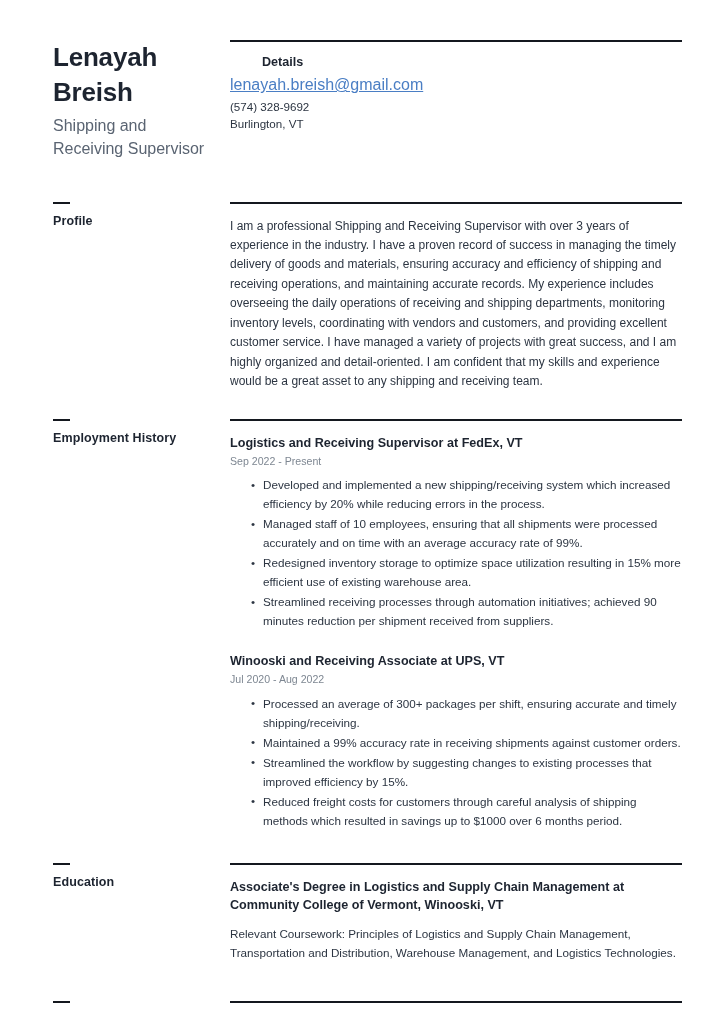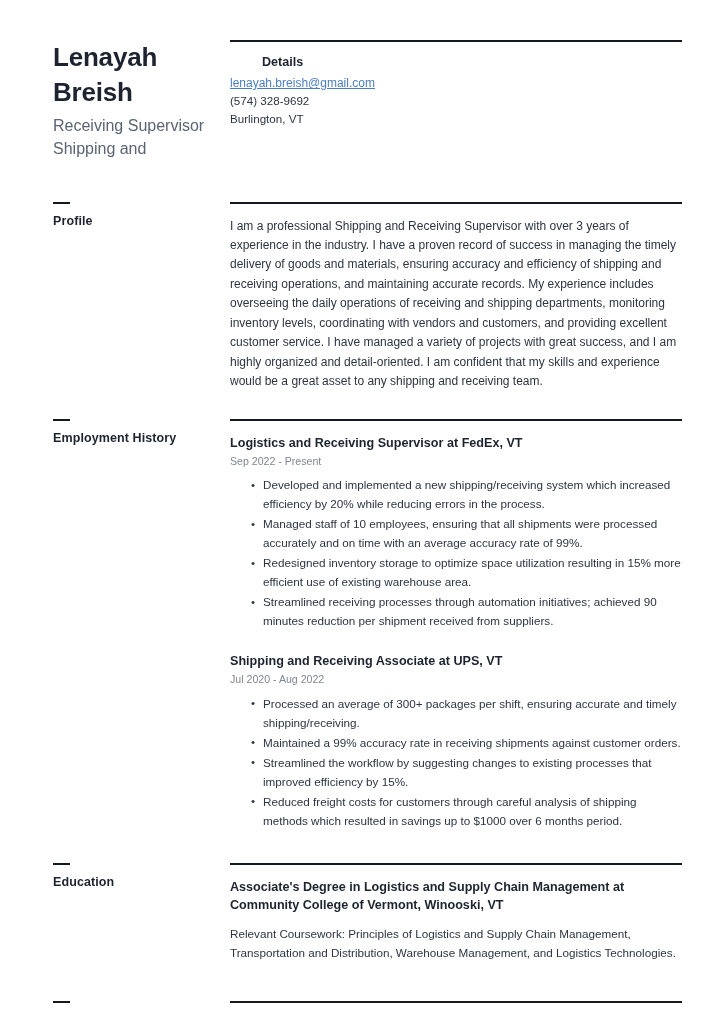--- a/index.html
+++ b/index.html
@@ -86,21 +86,21 @@
     margin: 0 0 2px 0;
     line-height: 1.45;
     padding-left: 32px;
   }
   .detail-line {
     font-size: 11.6px;
     color: #2c3542;
     line-height: 1.52;
   }
   .detail-link {
-    font-size: 12px;
+    font-size: 16px;
     color: #4a7ec4;
     line-height: 1.52;
     display: inline-block;
   }
 
   .body-text {
     font-size: 12px;
     color: #2c3542;
     line-height: 1.62;
     margin: 0;
@@ -156,22 +156,22 @@
 
 <div class="page">
 
   <div class="row header">
     <div class="col-left">
       <div class="name">
         <div>Lenayah</div>
         <div>Breish</div>
       </div>
       <div class="job-title">
+        <div>Shipping and</div>
         <div>Receiving Supervisor</div>
-        <div>Shipping and</div>
       </div>
     </div>
 
     <div class="col-right">
       <div class="rule"></div>
       <div style="height:11px"></div>
       <div class="details-head">Details</div>
       <div><a class="detail-link" href="#">lenayah.breish@gmail.com</a></div>
       <div class="detail-line">(574) 328-9692</div>
       <div class="detail-line">Burlington, VT</div>
@@ -204,21 +204,21 @@
         <div class="entry-date">Sep 2022 - Present</div>
         <ul class="bullets">
           <li>Developed and implemented a new shipping/receiving system which increased efficiency by 20% while reducing errors in the process.</li>
           <li>Managed staff of 10 employees, ensuring that all shipments were processed accurately and on time with an average accuracy rate of 99%.</li>
           <li>Redesigned inventory storage to optimize space utilization resulting in 15% more efficient use of existing warehouse area.</li>
           <li>Streamlined receiving processes through automation initiatives; achieved 90 minutes reduction per shipment received from suppliers.</li>
         </ul>
       </div>
 
       <div class="entry-block">
-        <div class="entry-title">Shipping and Receiving Associate at UPS, VT</div>
+        <div class="entry-title">Winooski and Receiving Associate at UPS, VT</div>
         <div class="entry-date">Jul 2020 - Aug 2022</div>
         <ul class="bullets">
           <li>Processed an average of 300+ packages per shift, ensuring accurate and timely shipping/receiving.</li>
           <li>Maintained a 99% accuracy rate in receiving shipments against customer orders.</li>
           <li>Streamlined the workflow by suggesting changes to existing processes that improved efficiency by 15%.</li>
           <li>Reduced freight costs for customers through careful analysis of shipping methods which resulted in savings up to $1000 over 6 months period.</li>
         </ul>
       </div>
     </div>
   </div>

